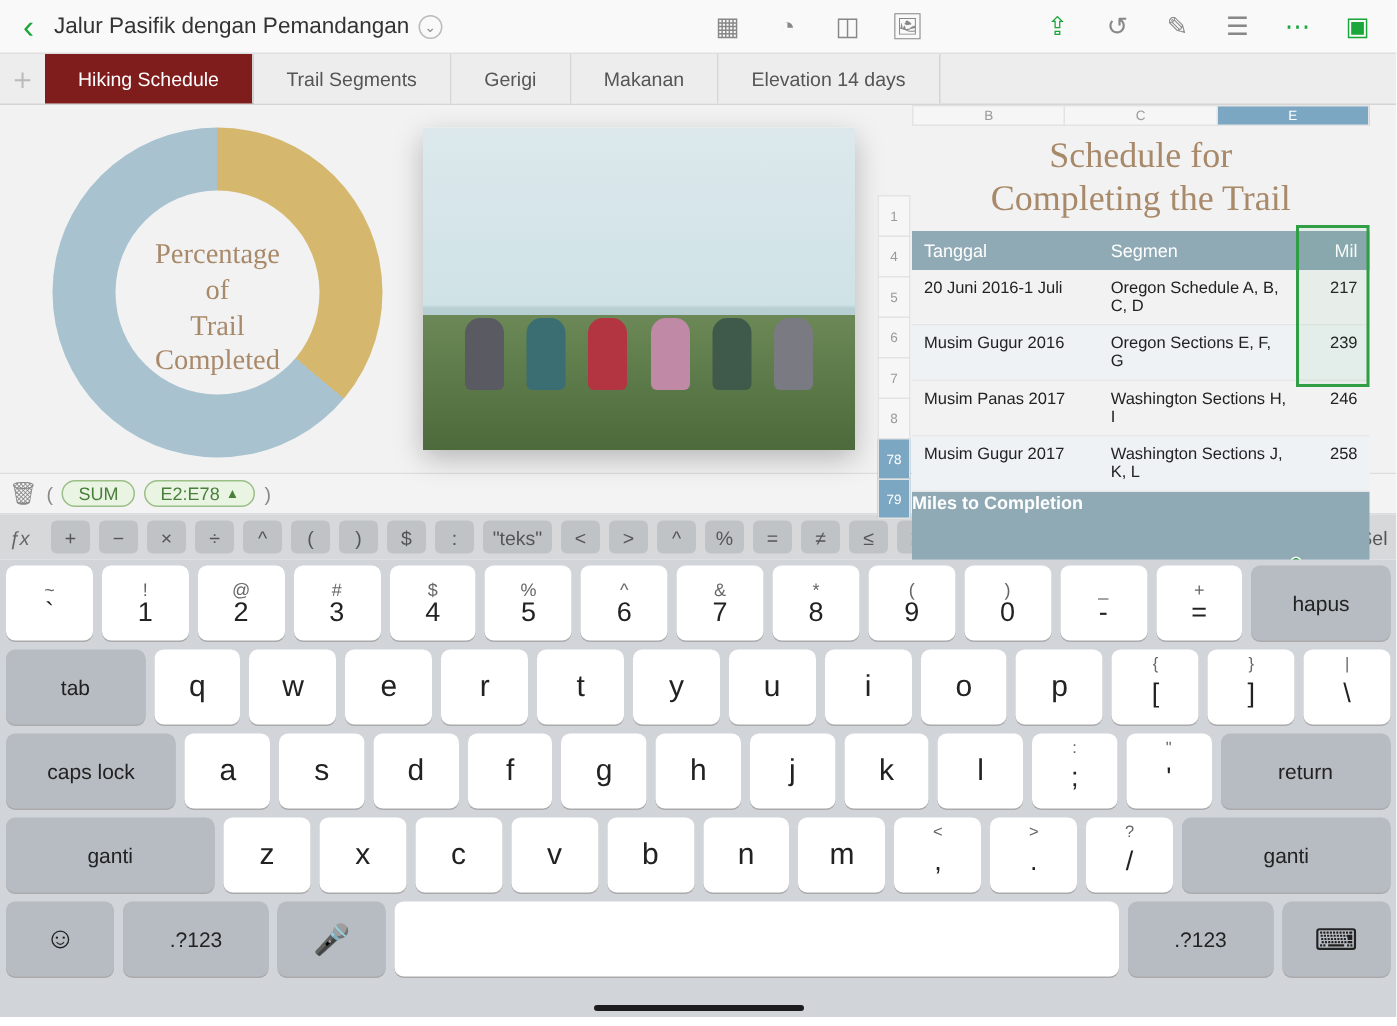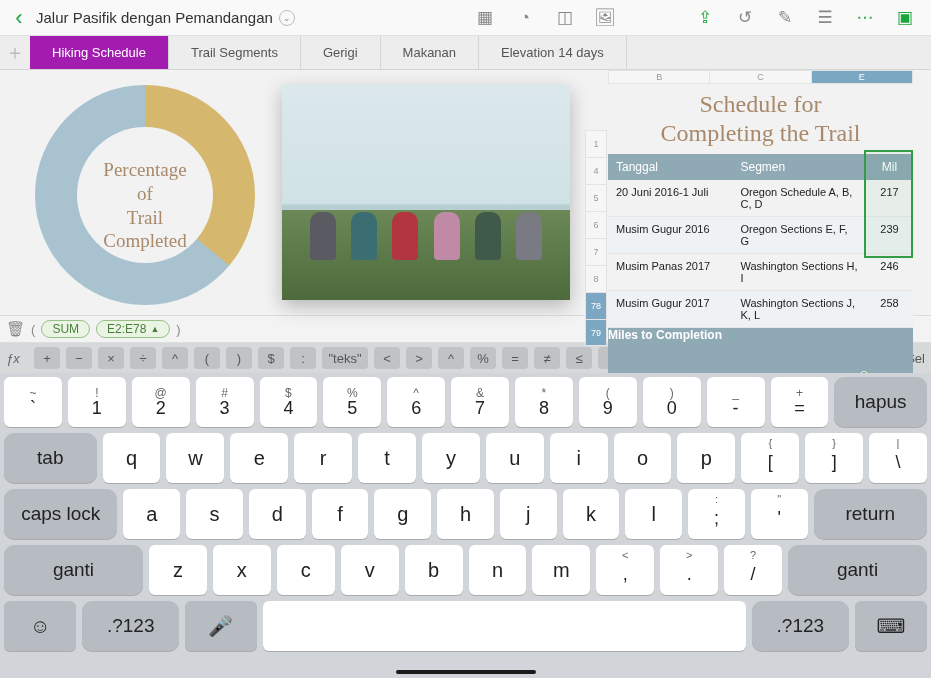--- a/index.html
+++ b/index.html
@@ -9,21 +9,21 @@
   .topbar .back { color:#1aa63a; font-size:22px; width:26px; text-align:center; cursor:pointer;}
   .topbar .title { font-size:15px; color:#333; margin-left:4px; display:flex; align-items:center; gap:6px;}
   .topbar .title .chev { width:16px; height:16px; border:1px solid #bbb; border-radius:50%; display:inline-flex; align-items:center; justify-content:center; font-size:9px; color:#888;}
   .topbar .spacer { flex:1; }
   .topbar .icon-btn { width:30px; height:30px; display:flex; align-items:center; justify-content:center; color:#888; font-size:17px; border-radius:6px; margin:0 5px;}
   .topbar .icon-btn.green { color:#1aa63a; }
 
   .tabrow { height:34px; background:#ededed; display:flex; align-items:stretch; border-bottom:1px solid #d5d5d5;}
   .tabrow .plus { width:30px; display:flex; align-items:center; justify-content:center; color:#bbb; font-size:20px;}
   .tab { padding:0 22px; display:flex; align-items:center; font-size:13px; color:#555; border-right:1px solid #d5d5d5; background:#ededed; cursor:pointer;}
-  .tab.active { background:#a21caf; color:#fff; }
+  .tab.active { background:#7f1d1d; color:#fff; }
 
   .canvas { position:relative; height:245px; background:#f2f2f2; }
 
   .donut-wrap { position:absolute; left:20px; top:10px; width:250px; height:230px;}
   .donut { position:absolute; left:15px; top:5px; width:220px; height:220px; border-radius:50%;
            background: conic-gradient(#d5b86e 0deg 130deg, #a8c3cf 130deg 360deg); }
   .donut::after { content:""; position:absolute; left:42px; top:42px; width:136px; height:136px; background:#f2f2f2; border-radius:50%;}
   .donut-label { position:absolute; left:0; top:78px; width:250px; text-align:center; font-family: Georgia, serif; color:#a8896a; font-size:19px; line-height:1.25; z-index:2;}
 
   .photo { position:absolute; left:282px; top:15px; width:288px; height:215px; background:#fff; box-shadow:0 6px 18px rgba(0,0,0,.25); }
@@ -40,21 +40,21 @@
 
   .colheads { position:absolute; left:608px; top:0; right:18px; height:14px; display:flex;}
   .colheads div { flex:1; border:1px solid #e3e3e3; border-left:none; background:#f6f6f6; font-size:9px; color:#999; text-align:center; line-height:12px;}
   .colheads div:first-child{border-left:1px solid #e3e3e3;}
   .colheads .sel { background:#7ba7c3; color:#fff;}
 
   .sched { position:absolute; left:608px; top:14px; right:18px; }
   .sched-title { text-align:center; font-family:Georgia,serif; color:#a8896a; font-size:24px; line-height:1.2; padding:6px 4px;}
   .thead { display:flex; background:#8fa9b5; color:#fff; font-size:12px;}
   .thead div, .trow div { padding:6px 8px; }
-  .c-date{width:38%;} .c-seg{width:46%;margin-left:14px;} .c-mil{width:16%; text-align:center;}
+  .c-date{width:38%;} .c-seg{width:46%;margin-left:14px;} .c-mil{width:16%; text-align:right;}
   .trow { display:flex; font-size:11px; border-bottom:1px solid #e6e6e6;}
   .trow.alt { background:#eef2f4;}
   .tfoot { display:flex; background:#8fa9b5; color:#fff; font-size:12px; font-weight:600;}
   .selcell { position:relative; }
   .selcell::after { content:""; position:absolute; inset:-1px; border:2px solid #2f9e44; pointer-events:none;}
   .seldot { position:absolute; width:8px; height:8px; background:#2f9e44; border:1px solid #fff; border-radius:50%;}
   .seldot.tl{left:-4px; top:-4px;} .seldot.br{right:-4px; bottom:-4px;}
   .rangebox { position:absolute; border:2px solid #2f9e44; background:rgba(47,158,68,.05); pointer-events:none;}
 
   .formula-bar { height:28px; display:flex; align-items:center; background:#f3f3f3; border-top:1px solid #ddd; border-bottom:1px solid #ddd; padding:0 6px; gap:6px;}
@@ -72,21 +72,21 @@
 
   .keyboard { height: 305px; background:#d1d4d9; padding:4px 4px 10px; display:flex; flex-direction:column; gap:6px;}
   .krow { display:flex; gap:6px; }
   .key { background:#fff; border-radius:6px; box-shadow:0 1px 0 #aaa; display:flex; align-items:center; justify-content:center; font-size:20px; color:#222; height:50px; flex:1; position:relative;}
   .key.dark { background:#b7bcc2; }
   .numkey { flex-direction:column; line-height:1; }
   .numkey .sym{font-size:12px; color:#666;}
   .numkey .dig{font-size:18px;}
   .key .sub { position:absolute; top:4px; font-size:11px; color:#666;}
   .key .main { font-size:18px; margin-top:8px;}
-  .klabel{font-size:19px;border-radius:10px;}
+  .klabel{font-size:14px;}
   .home-ind { position:absolute; bottom:4px; left:50%; transform:translateX(-50%); width:140px; height:4px; background:#1c1c1c; border-radius:3px;}
 </style>
 </head>
 <body>
 
 <div class="topbar">
   <div class="back">‹</div>
   <div class="title">
     <span>Jalur Pasifik dengan Pemandangan</span>
     <span class="chev">⌄</span>

